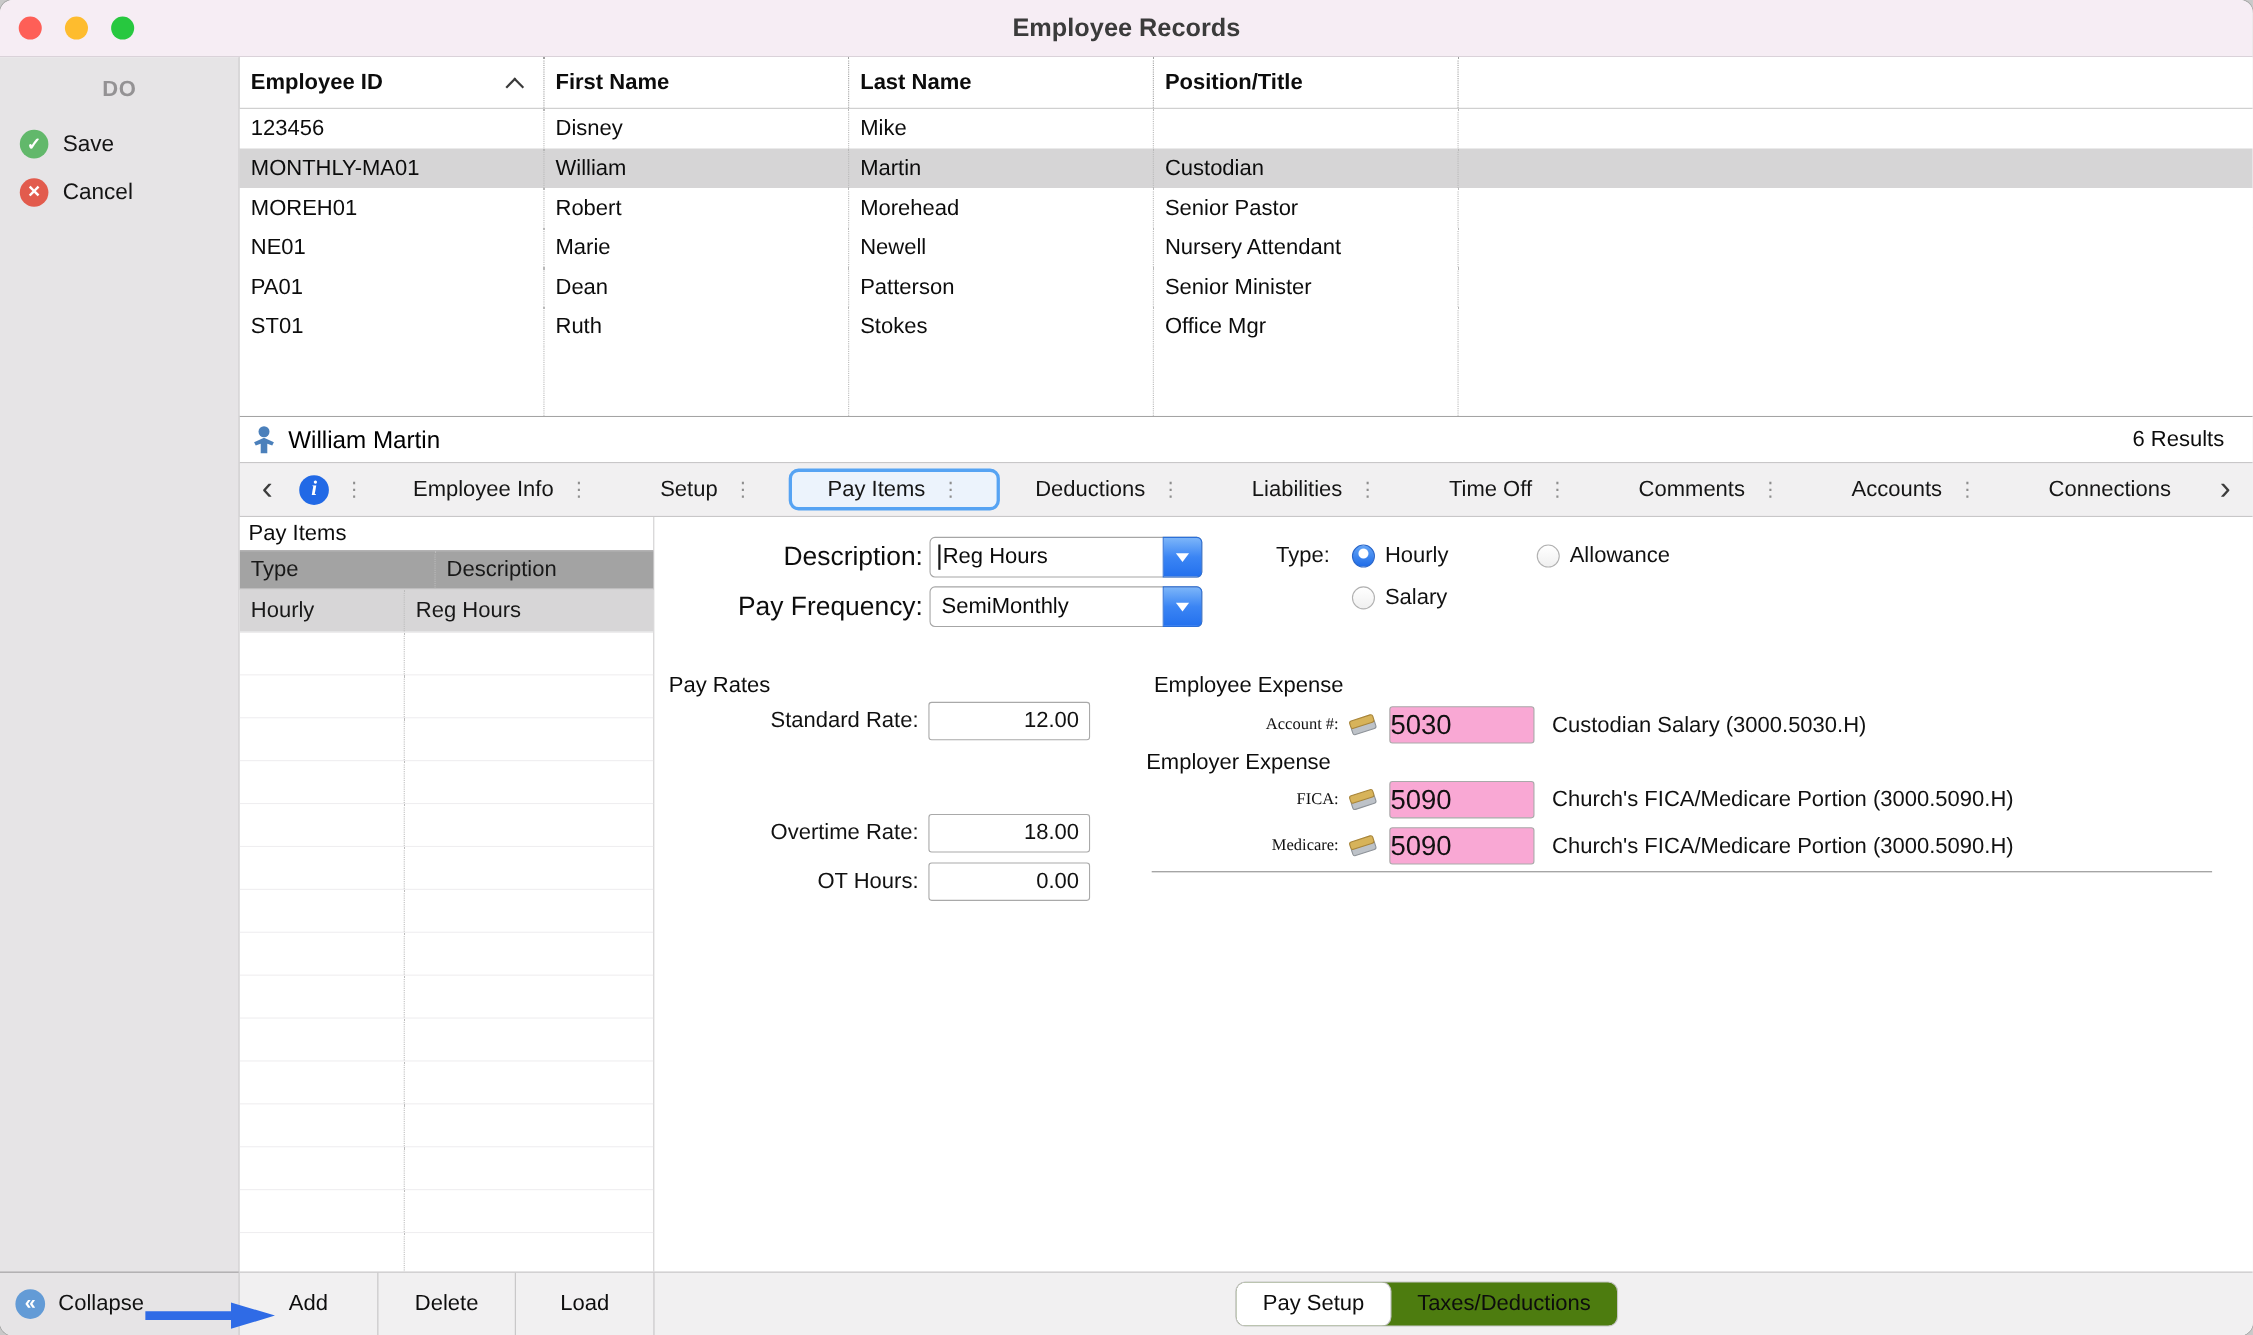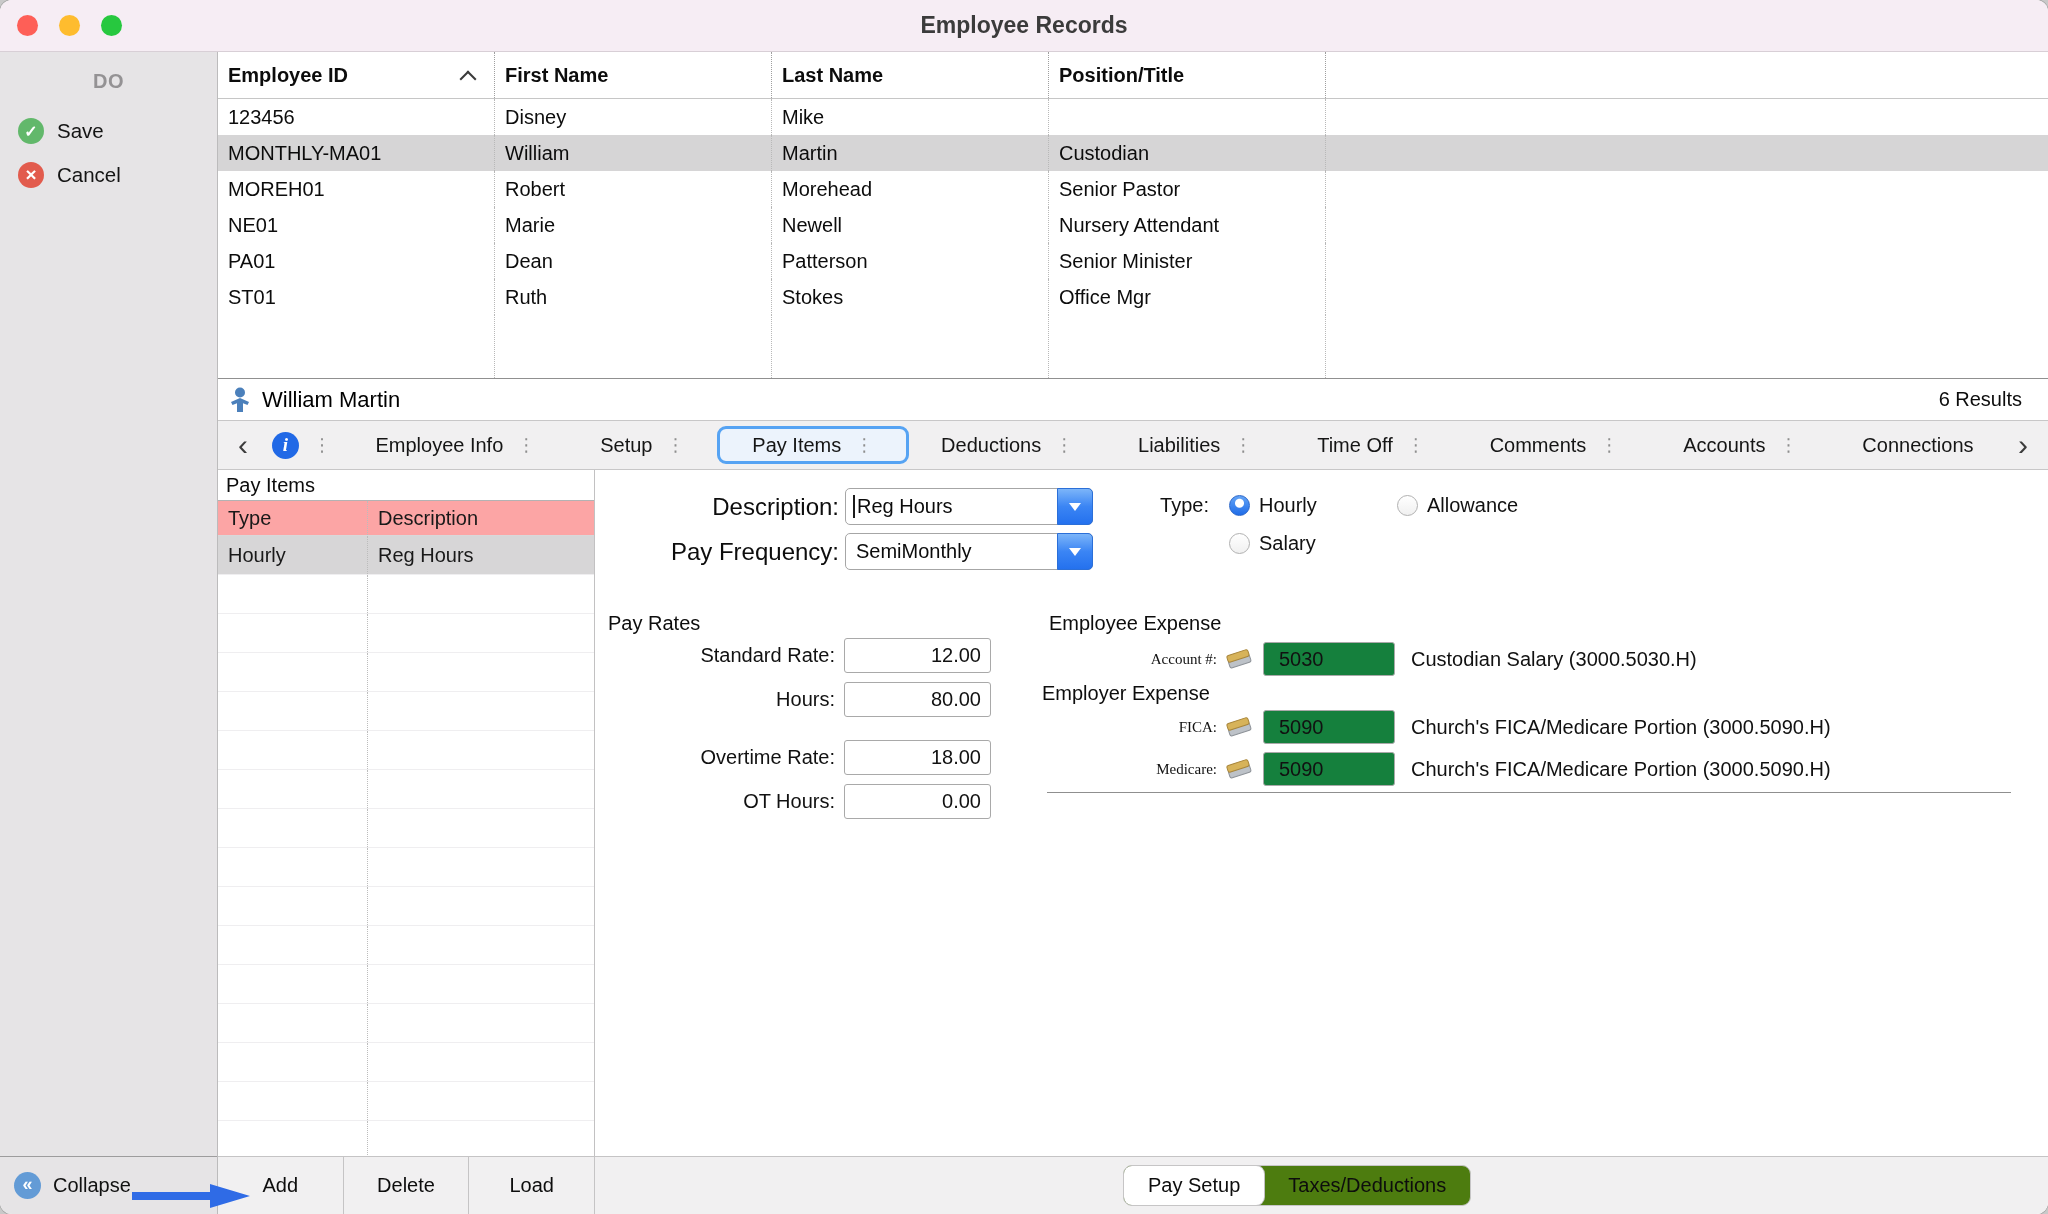--- a/index.html
+++ b/index.html
@@ -70,21 +70,21 @@
              font-family:"Liberation Serif",serif;font-style:italic;font-weight:bold;font-size:19px;
              display:flex;align-items:center;justify-content:center;}
 
   
   .content{position:absolute;left:0;top:418px;right:0;bottom:58px;display:flex;background:#fff;}
 
   
   .payitems{flex:0 0 377px;width:377px;border-right:1px solid #c2c1c2;display:flex;flex-direction:column;background:#fff;}
   .pi-title{height:31px;flex:0 0 31px;border-bottom:1px solid #b3b2b3;display:flex;align-items:center;
             padding-left:8px;font-size:20px;color:#0c0c0c;}
-  .pi-cols{height:35px;flex:0 0 35px;background:#fca5a5;border-bottom:1px solid #d9d8d9;display:flex;}
+  .pi-cols{height:35px;flex:0 0 35px;background:#a3a3a3;border-bottom:1px solid #d9d8d9;display:flex;gap:28px;}
   .pi-cell{display:flex;align-items:center;padding-left:10px;font-size:20px;color:#191919;}
   .pi-cell.type{width:149px;flex:0 0 149px;}
   .pi-cell.desc{flex:1;border-left:1px dotted #bcbcbc;}
   .pi-list{flex:1;overflow:hidden;display:flex;flex-direction:column;}
   .pi-row{height:39px;flex:0 0 39px;display:flex;border-bottom:1px solid #efeef0;}
   .pi-row.selected{background:#d7d6d7;}
 
   
   .detail{flex:1;position:relative;background:#fff;}
   .frow{position:absolute;display:flex;align-items:center;}
@@ -108,22 +108,22 @@
                  linear-gradient(#63a4f6,#1f6ce8);}
 
   .sec-title{position:absolute;font-size:20px;color:#0d0d0d;}
   .prow{position:absolute;left:0;display:flex;align-items:center;}
   .plabel{width:245px;text-align:right;padding-right:5px;font-size:20px;}
   .num{width:147px;height:35px;border:1px solid #a9a9a9;border-radius:3px;background:#fff;margin-left:4px;
        display:flex;align-items:center;justify-content:flex-end;padding-right:9px;font-size:20px;}
   .erow{position:absolute;left:447px;display:flex;align-items:center;gap:8px;height:34px;}
   .elabel{width:175px;text-align:right;font-size:15px;font-family:Liberation Serif, serif;}
   .lookup-icon{display:flex;align-items:center;}
-  .acct-input{width:132px;height:34px;border:1px solid #a9a9a9;border-radius:3px;background:#15803d;
-              display:flex;align-items:center;padding-left:15px;font-size:20px;}
+  .acct-input{width:132px;height:34px;border:1px solid #a9a9a9;border-radius:3px;background:#f9a8d4;
+              display:flex;align-items:center;padding-left:0;font-size:25px;}
   .acct-desc{font-size:20px;margin-left:8px;white-space:nowrap;}
   .hline{position:absolute;left:452px;top:322px;width:964px;height:1px;background:#8f8f8f;}
 
   
   .bottom-strip{position:absolute;left:0;right:0;bottom:0;height:58px;background:#f1f0f1;border-top:1px solid #c5c4c5;}
   .pi-buttons{position:absolute;left:0;top:0;bottom:0;width:377px;display:flex;border-right:1px solid #c5c4c5;}
   .pi-btn{flex:1;display:flex;align-items:center;justify-content:center;font-size:20px;color:#0d0d0d;
           border-right:1px solid #c5c4c5;background:transparent;}
   .pi-btn:last-child{border-right:none;}
   .seg{position:absolute;left:905px;top:8px;height:41px;display:flex;align-items:stretch;background:#4d7c0f;
@@ -401,24 +401,20 @@
           <span class="radio"></span>
           <span>Salary</span>
         </label>
 
         <div class="sec-title" style="left:13px;top:142px;">Pay Rates</div>
 
         <div class="prow" style="top:168px;">
           <div class="plabel">Standard Rate:</div>
           <div class="num">12.00</div>
         </div>
-        <div class="prow" style="top:212px;">
-          <div class="plabel">Hours:</div>
-          <div class="num">80.00</div>
-        </div>
         <div class="prow" style="top:270px;">
           <div class="plabel">Overtime Rate:</div>
           <div class="num">18.00</div>
         </div>
         <div class="prow" style="top:314px;">
           <div class="plabel">OT Hours:</div>
           <div class="num">0.00</div>
         </div>
 
         <div class="sec-title" style="left:454px;top:142px;">Employee Expense</div>

